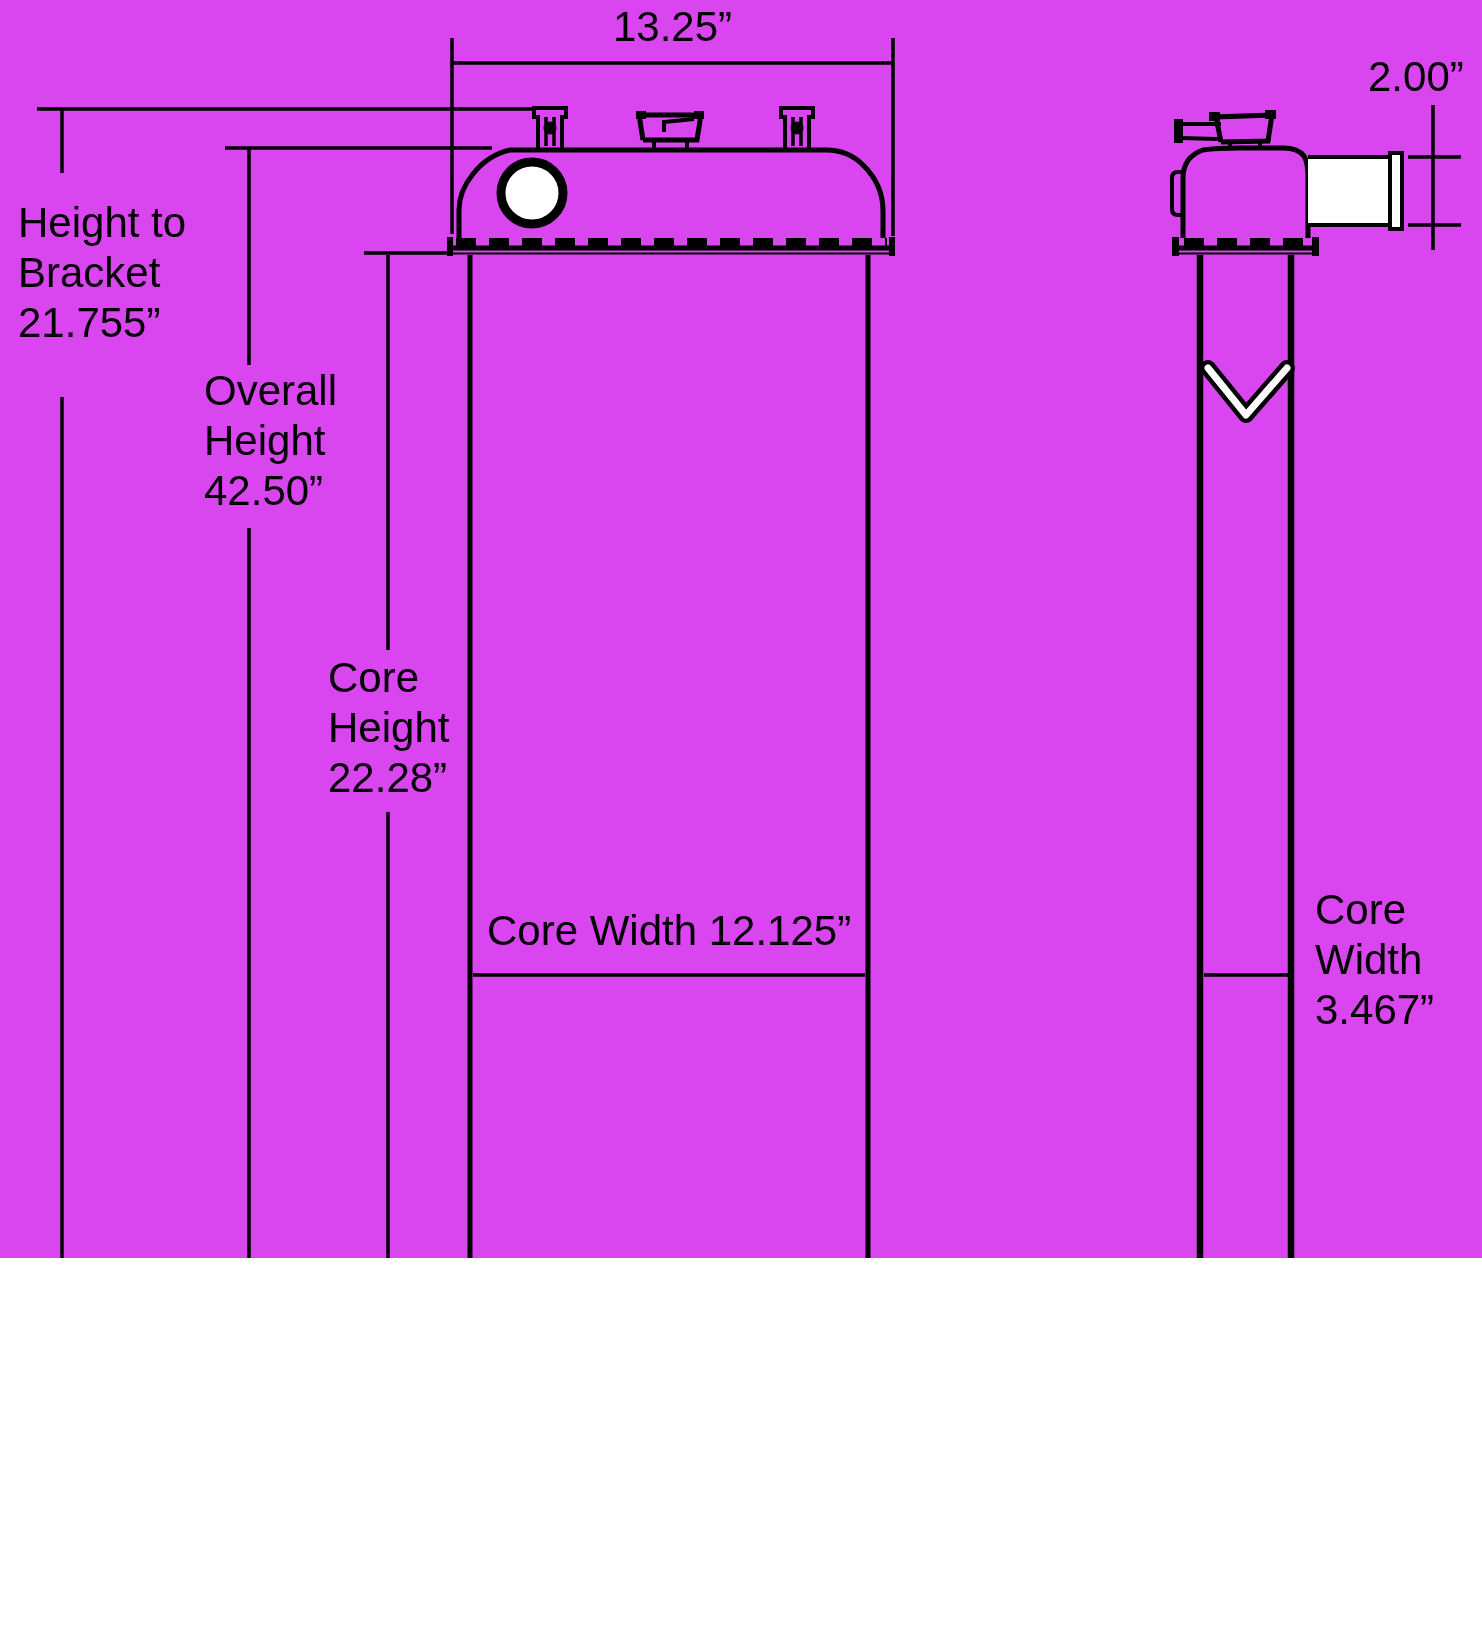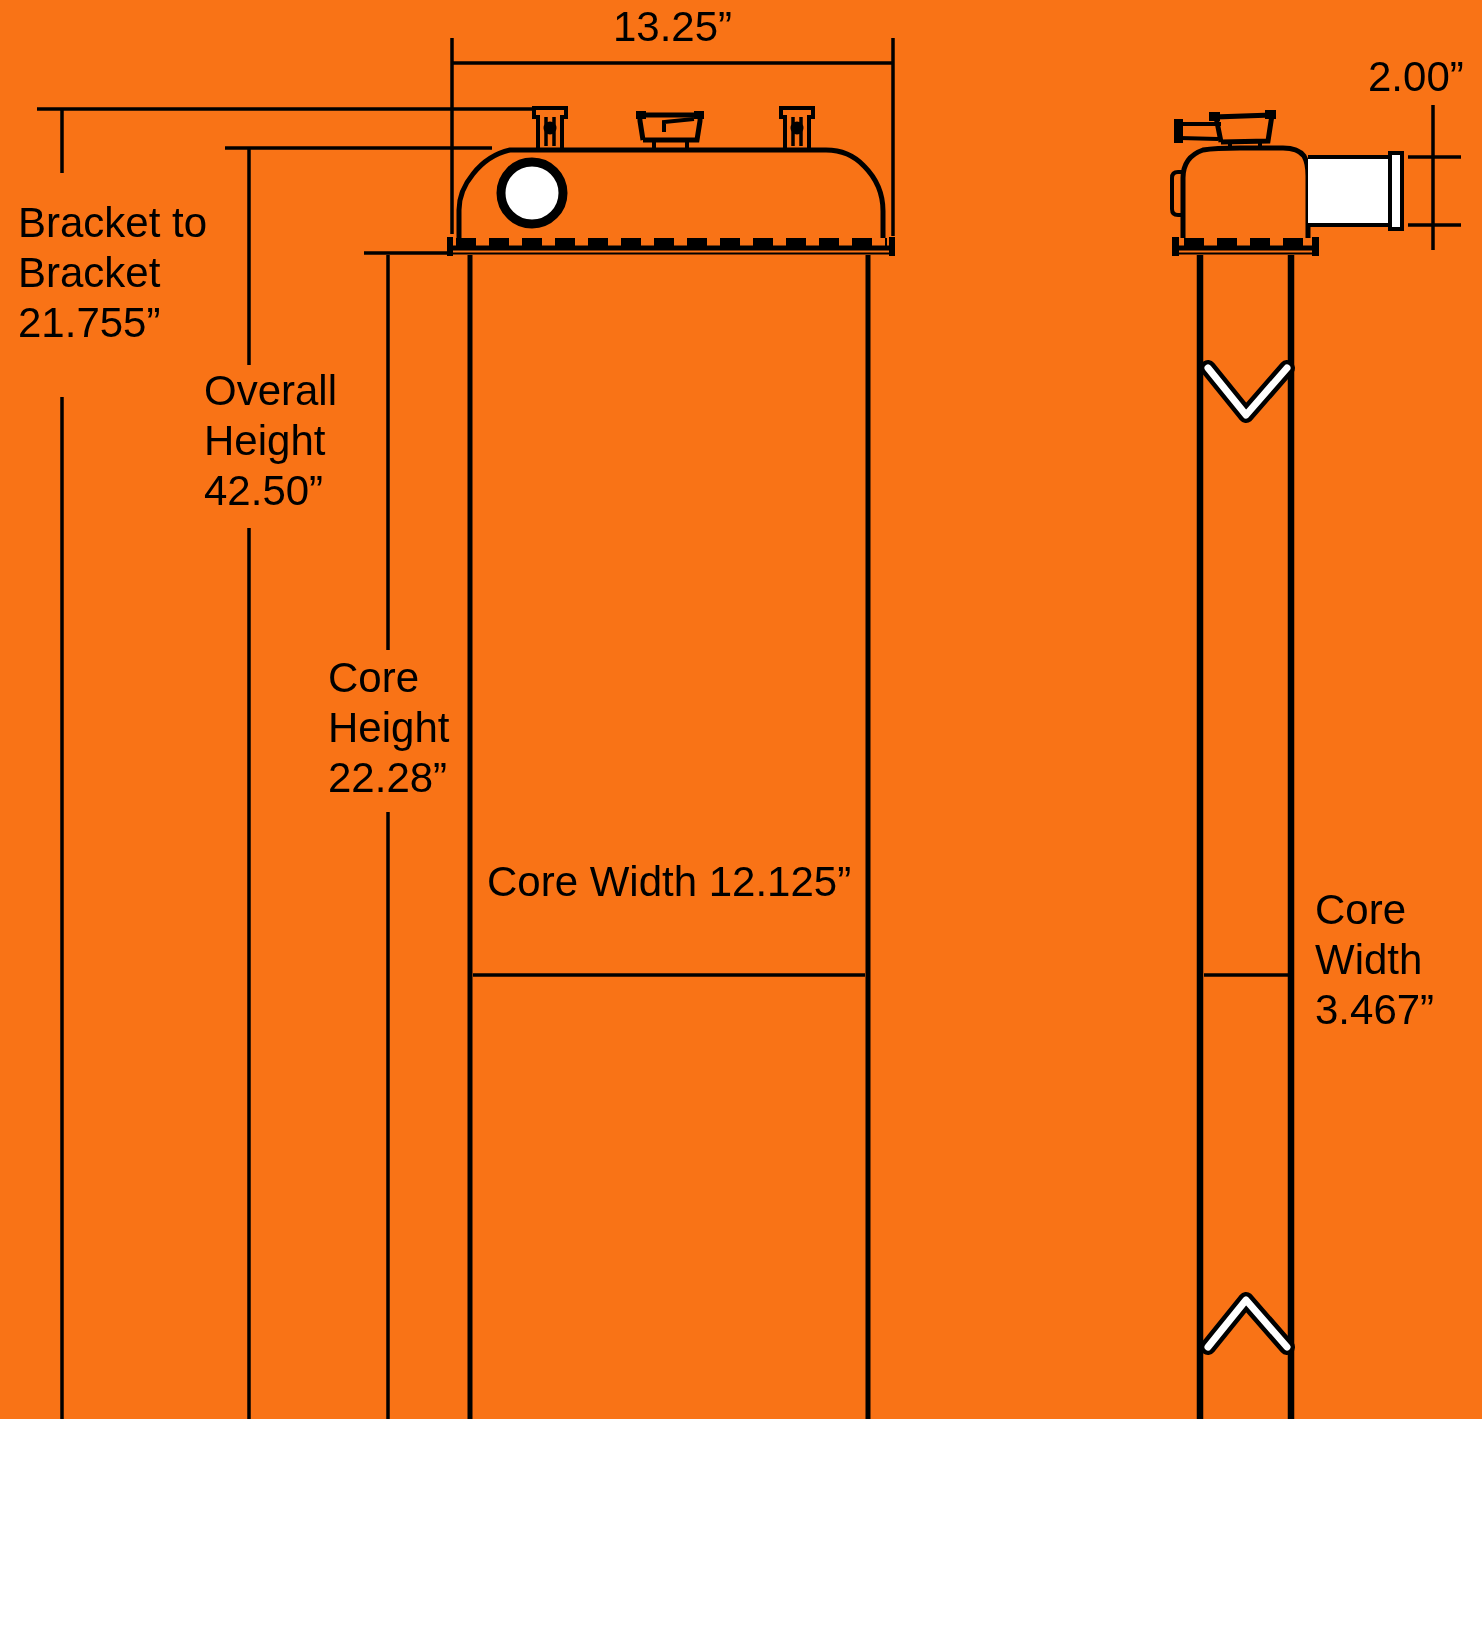--- a/index.html
+++ b/index.html
@@ -1,19 +1,19 @@
 <!DOCTYPE html>
 <html><head>
 <meta charset="utf-8">
 <style>
   html,body{margin:0;padding:0;background:#ffffff;}
   .canvas{
     position:relative;
-    width:1482px;height:1419px;
-    background:#f97316;
+    width:1482px;height:1258px;
+    background:#d946ef;
     font-family:"Liberation Sans", sans-serif;
     color:#000;
     overflow:hidden;
   }
   .linework{position:absolute;left:0;top:0;}
   .label{
     position:absolute;
     font-size:42px;
     line-height:50px;
     color:#000;
@@ -209,38 +209,38 @@
         <line class="st s3" x1="1433" y1="105" x2="1433" y2="250"></line>
         <line class="st s3" x1="1408" y1="157" x2="1461" y2="157"></line>
         <line class="st s3" x1="1408" y1="225" x2="1461" y2="225"></line>
       </g>
     </g>
   </svg>
 
   <div class="label center" style="left:452px;top:2px;width:441px">13.25”</div>
 
   <div class="label" style="left:18px;top:198px">
-    <div>Bracket to</div>
+    <div>Height to</div>
     <div>Bracket</div>
     <div>21.755”</div>
   </div>
 
   <div class="label" style="left:204px;top:366px">
     <div>Overall</div>
     <div>Height</div>
     <div>42.50”</div>
   </div>
 
   <div class="label" style="left:328px;top:653px">
     <div>Core</div>
     <div>Height</div>
     <div>22.28”</div>
   </div>
 
-  <div class="label" style="left:487px;top:857px">Core Width 12.125”</div>
+  <div class="label" style="left:487px;top:906px">Core Width 12.125”</div>
 
   <div class="label" style="left:1315px;top:885px">
     <div>Core</div>
     <div>Width</div>
     <div>3.467”</div>
   </div>
 
   <div class="label" style="left:1368px;top:52px">2.00”</div>
 
 </div>

